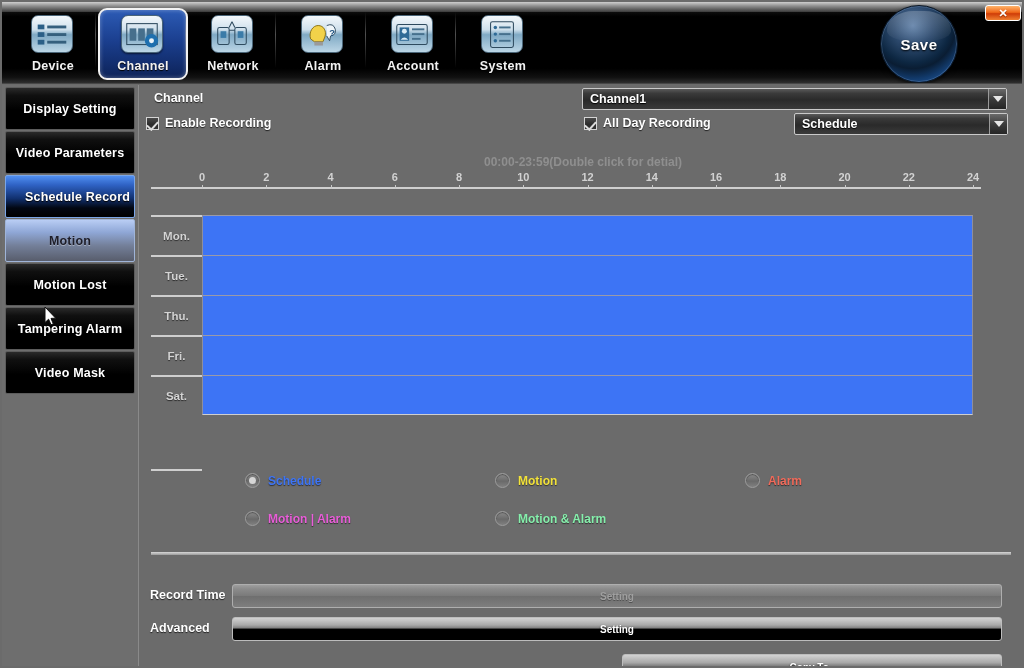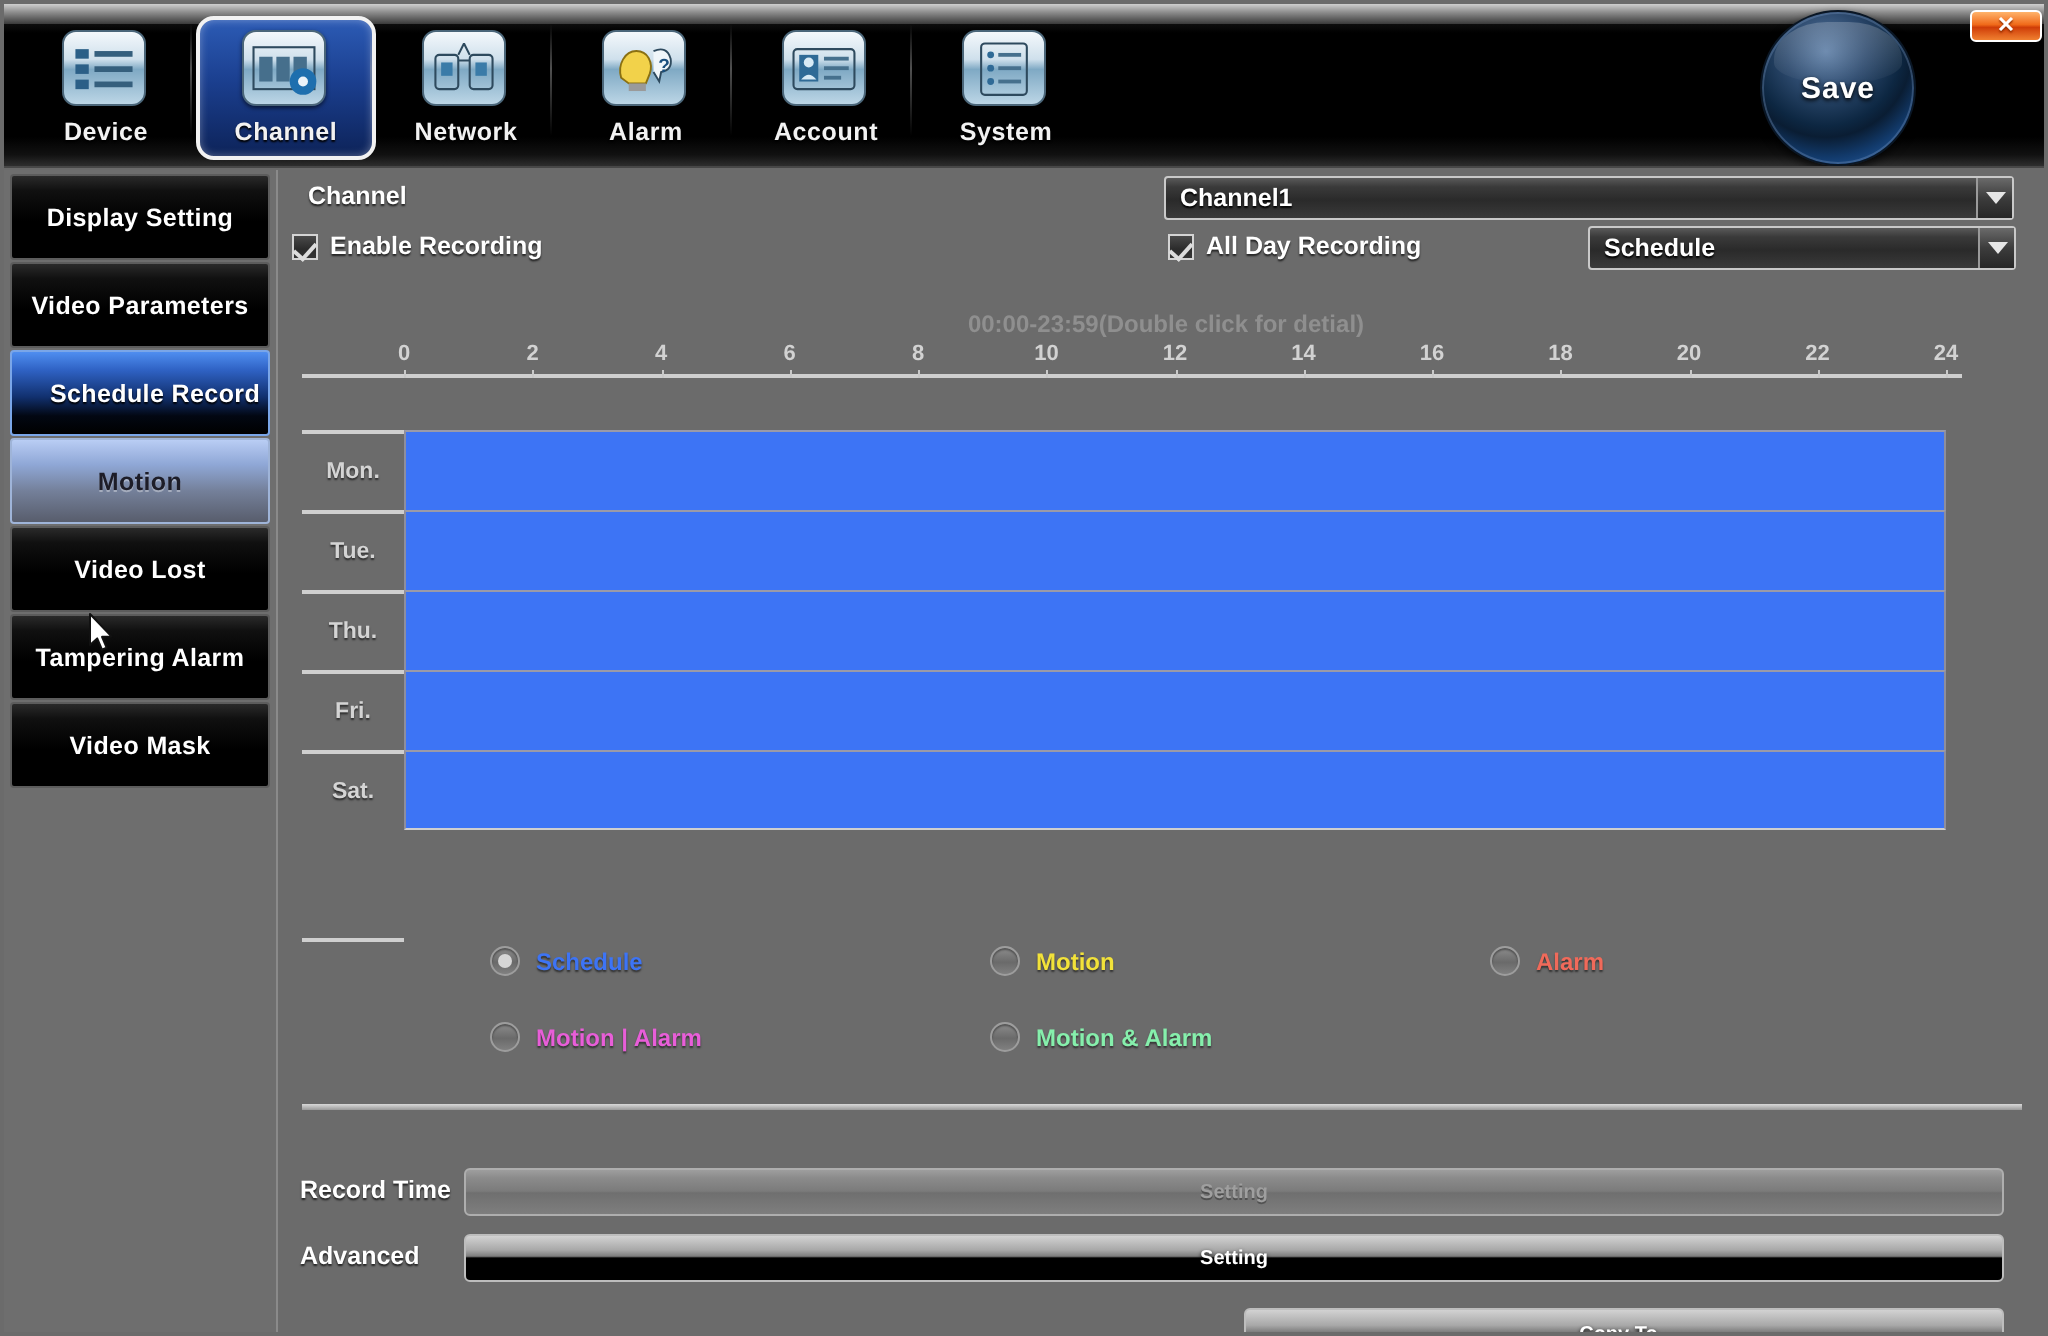--- a/index.html
+++ b/index.html
@@ -391,21 +391,21 @@
       <div class="side-item">
         <span class="slabel">Video Parameters</span>
       </div>
       <div class="side-item selected">
         <span class="slabel">Schedule Record</span>
       </div>
       <div class="side-item hover">
         <span class="slabel">Motion</span>
       </div>
       <div class="side-item">
-        <span class="slabel">Video Lost</span>
+        <span class="slabel">Motion Lost</span>
       </div>
       <div class="side-item">
         <span class="slabel">Tampering Alarm</span>
       </div>
       <div class="side-item">
         <span class="slabel">Video Mask</span>
       </div>
       <svg id="cursor" viewBox="0 0 13 20">
       <path d="M1 1 L1 16.5 L4.6 13.2 L7 18.8 L9.3 17.8 L7 12.4 L11.7 12.2 Z" fill="#ffffff" stroke="#111111" stroke-width="1" stroke-linejoin="round"></path>
     </svg>

